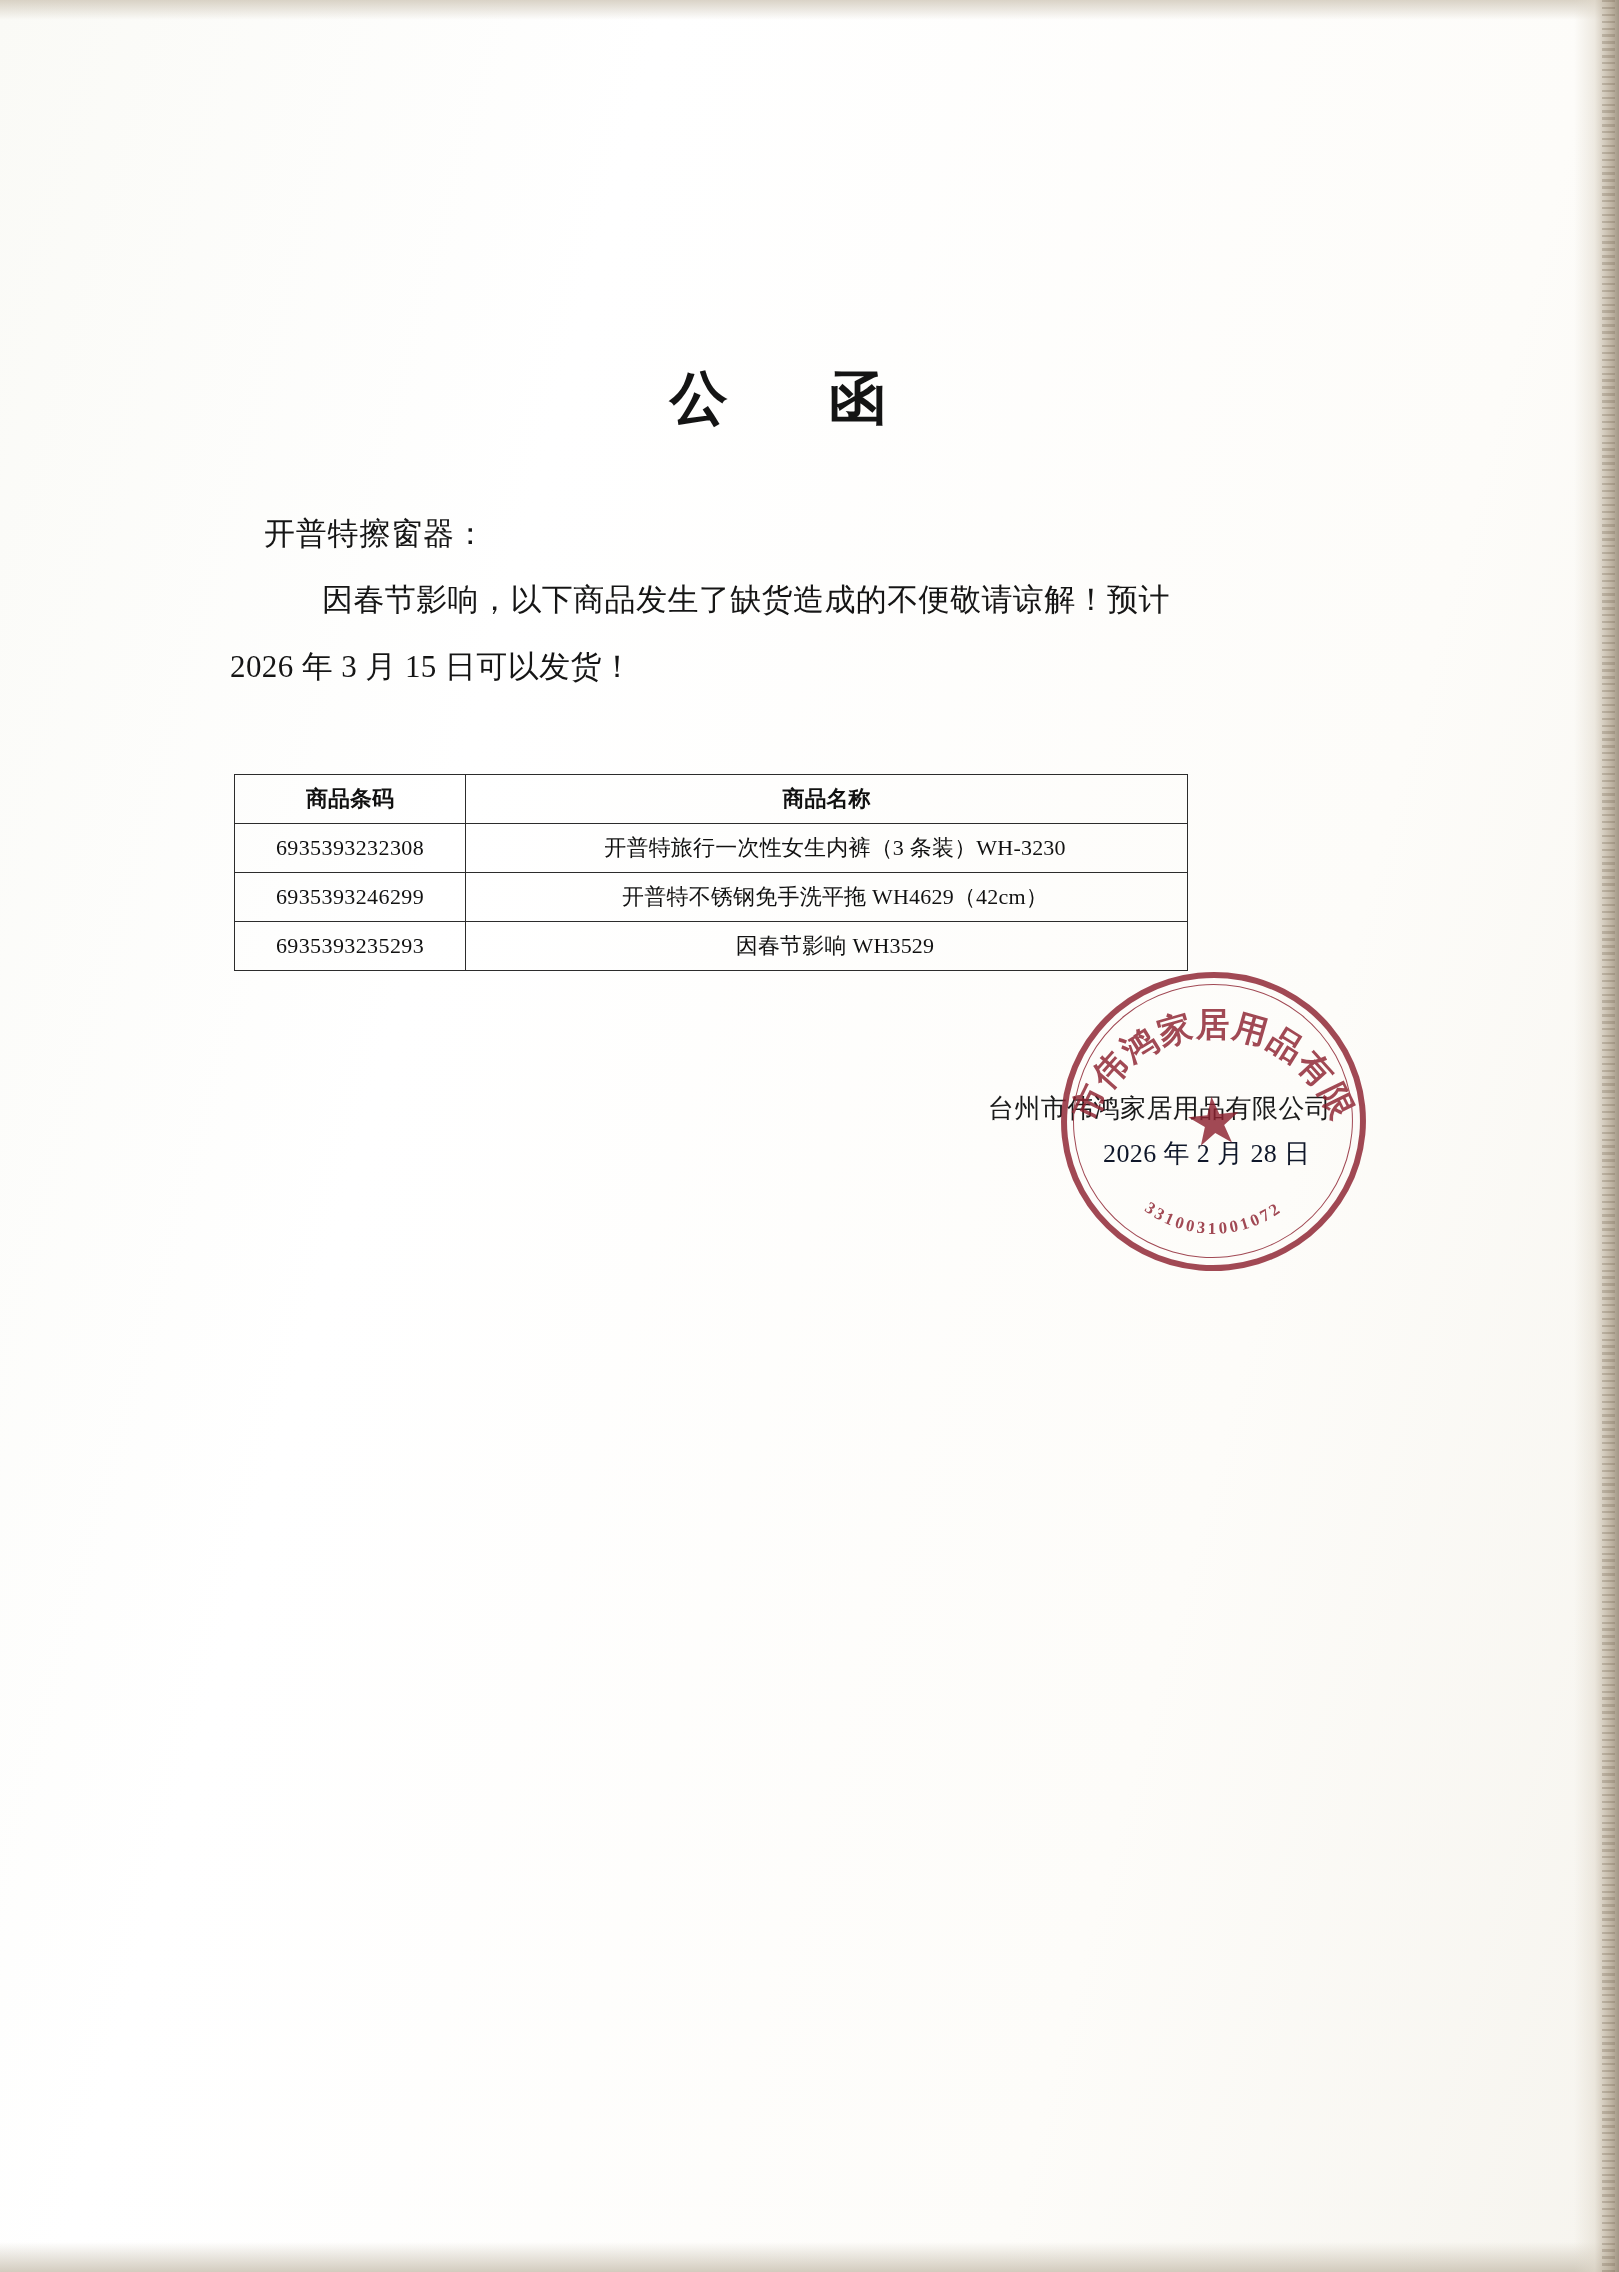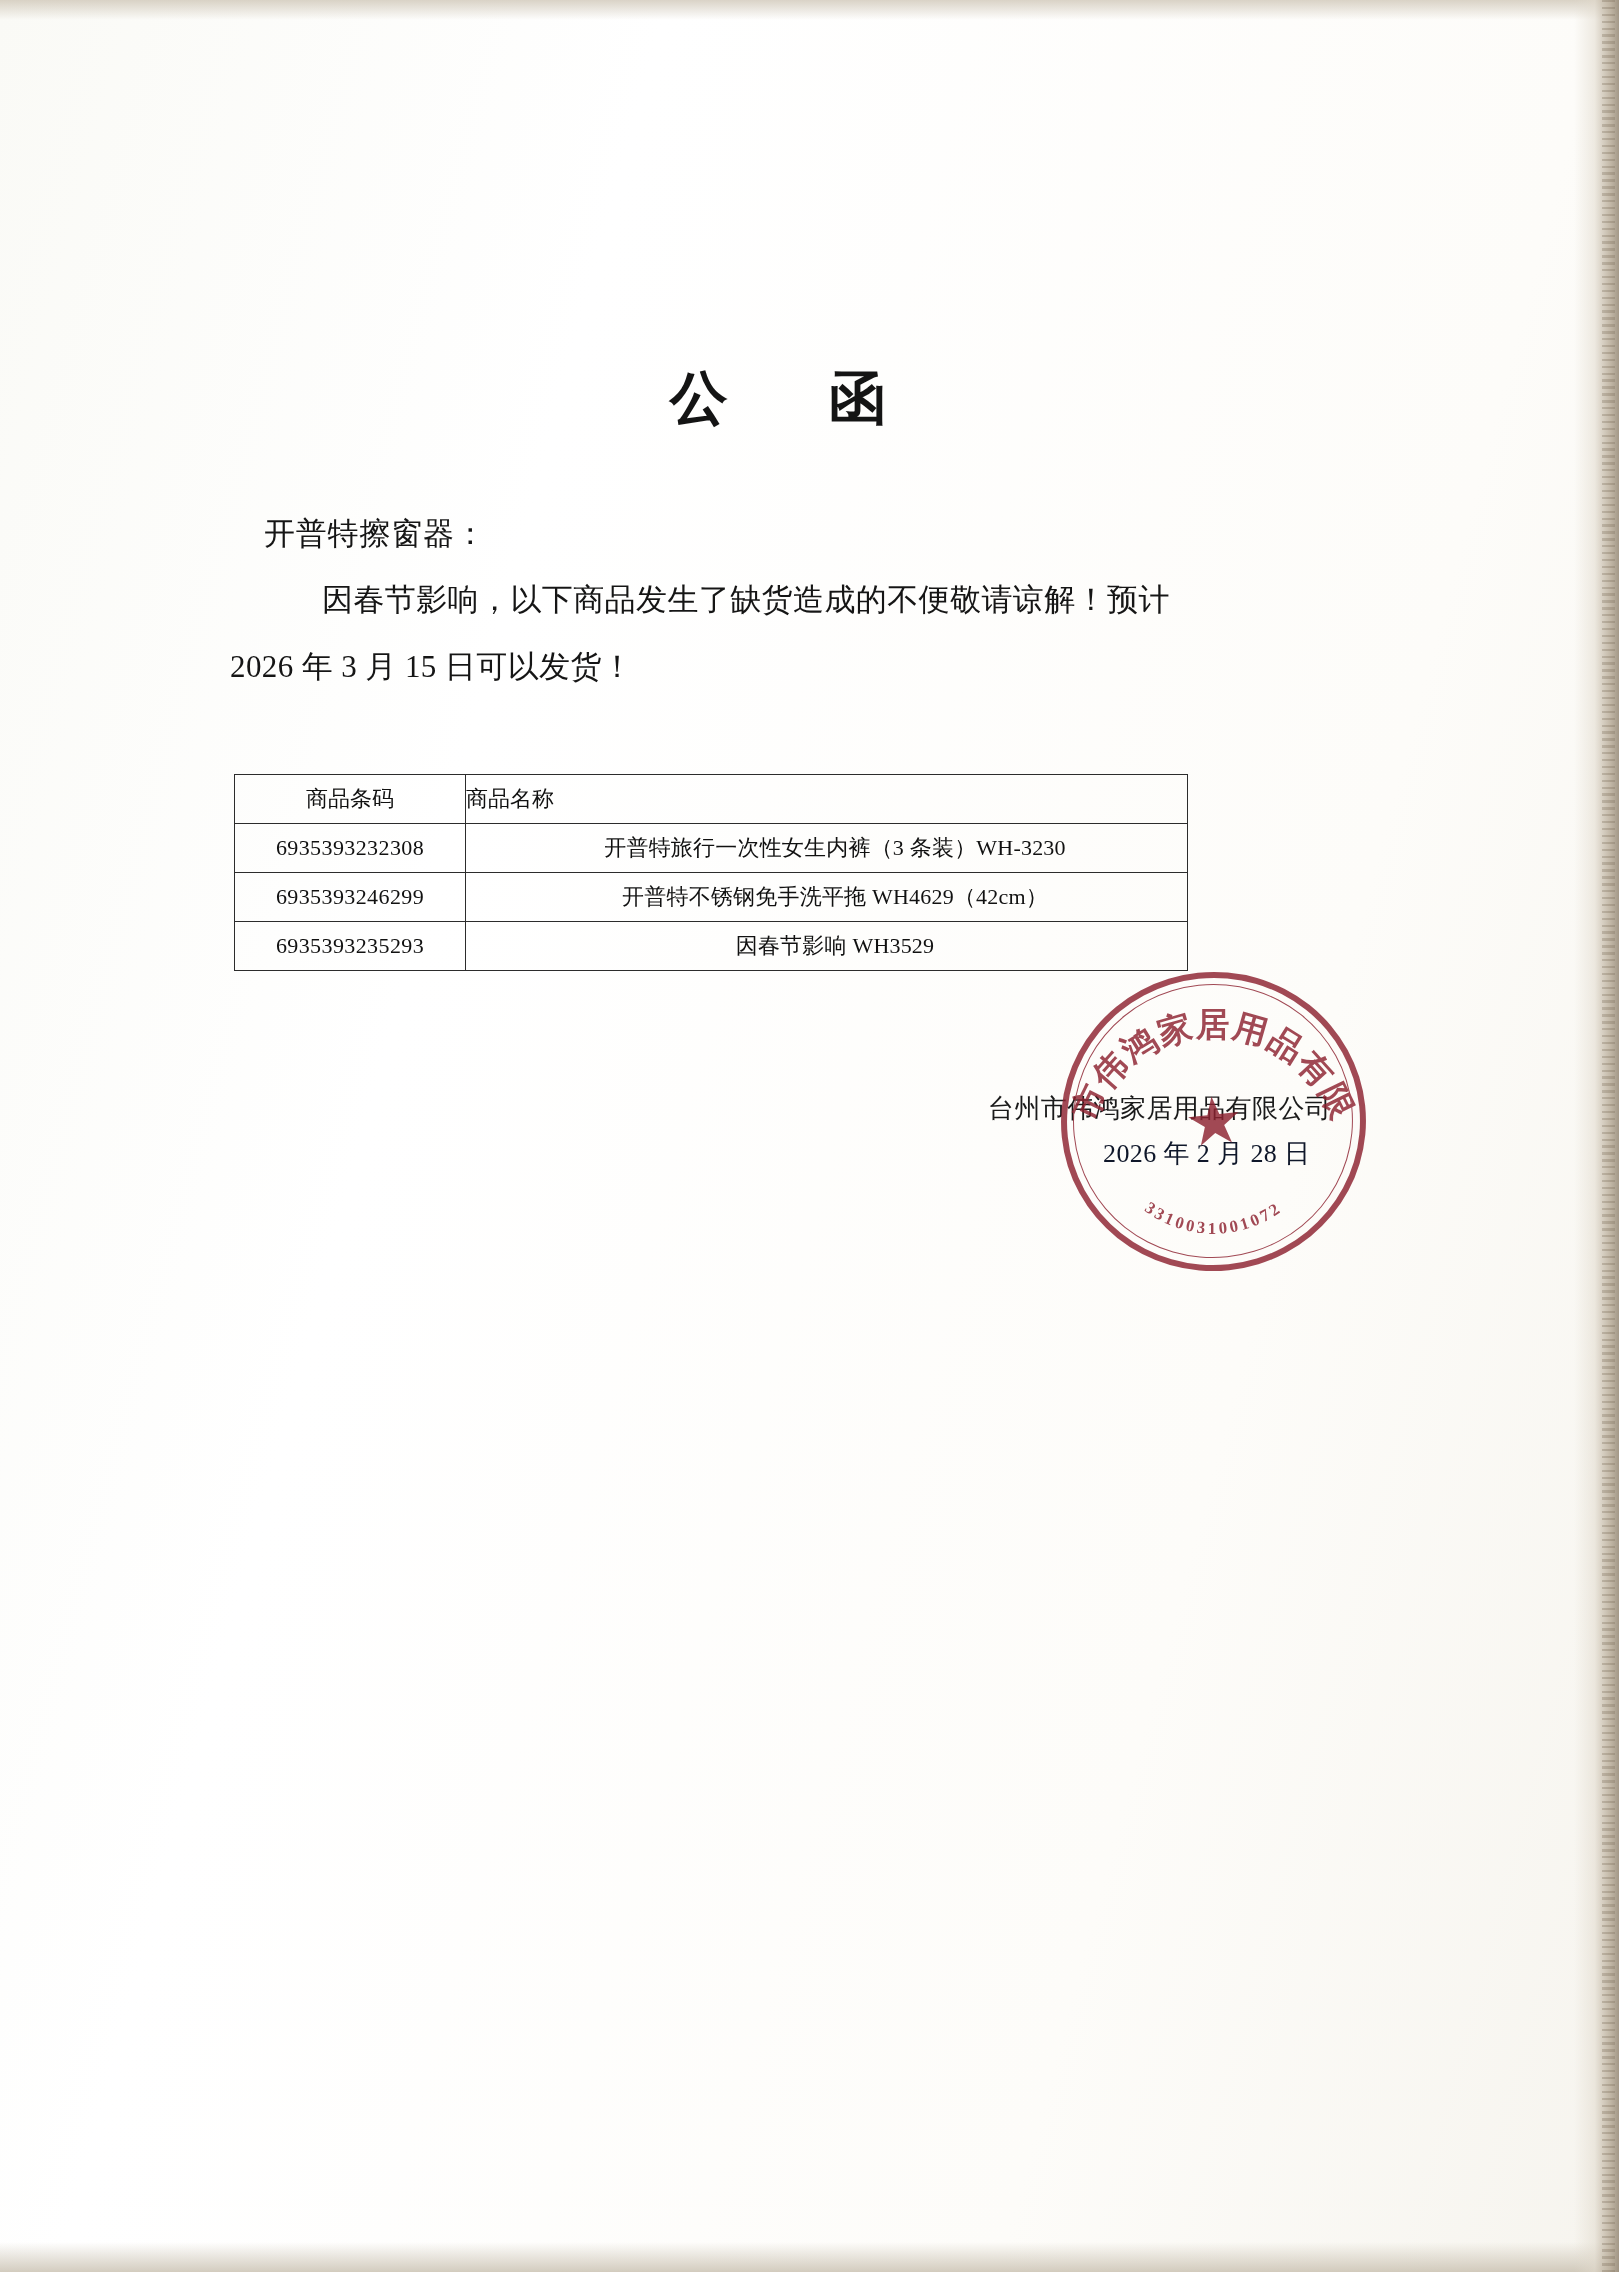--- a/index.html
+++ b/index.html
@@ -118,21 +118,21 @@
     border: 1.5px solid #2c2c2c;
     font-size: 22px;
     color: #111;
     padding: 0;
     height: 48px;
     font-family: "Liberation Serif", "DejaVu Serif", serif;
     font-weight: normal;
   }
   table.goods th {
     text-align: center;
-    font-weight: normal;
+    font-weight: bold;
   }
   table.goods td.code {
     width: 230px;
     text-align: center;
     letter-spacing: 0.4px;
   }
   table.goods td.name {
     padding-left: 17px;
     text-align: center;
     letter-spacing: 0.2px;
@@ -225,21 +225,21 @@
 
     <div class="body-para">
       <span class="indent"></span><span>因春节影响，以下商品发生了缺货造成的不便敬请谅解！预计</span><br>
       <span>2026 年 3 月 15 日可以发货！</span>
     </div>
 
     <table class="goods">
       <thead>
         <tr>
           <th class="code">商品条码</th>
-          <th class="name" style="text-align:left;">商品名称</th>
+          <th class="name" style="text-align:center;">商品名称</th>
         </tr>
       </thead>
       <tbody>
         <tr>
           <td class="code">6935393232308</td>
           <td class="name">开普特旅行一次性女生内裤（3 条装）WH-3230</td>
         </tr>
         <tr>
           <td class="code">6935393246299</td>
           <td class="name">开普特不锈钢免手洗平拖 WH4629（42cm）</td>

